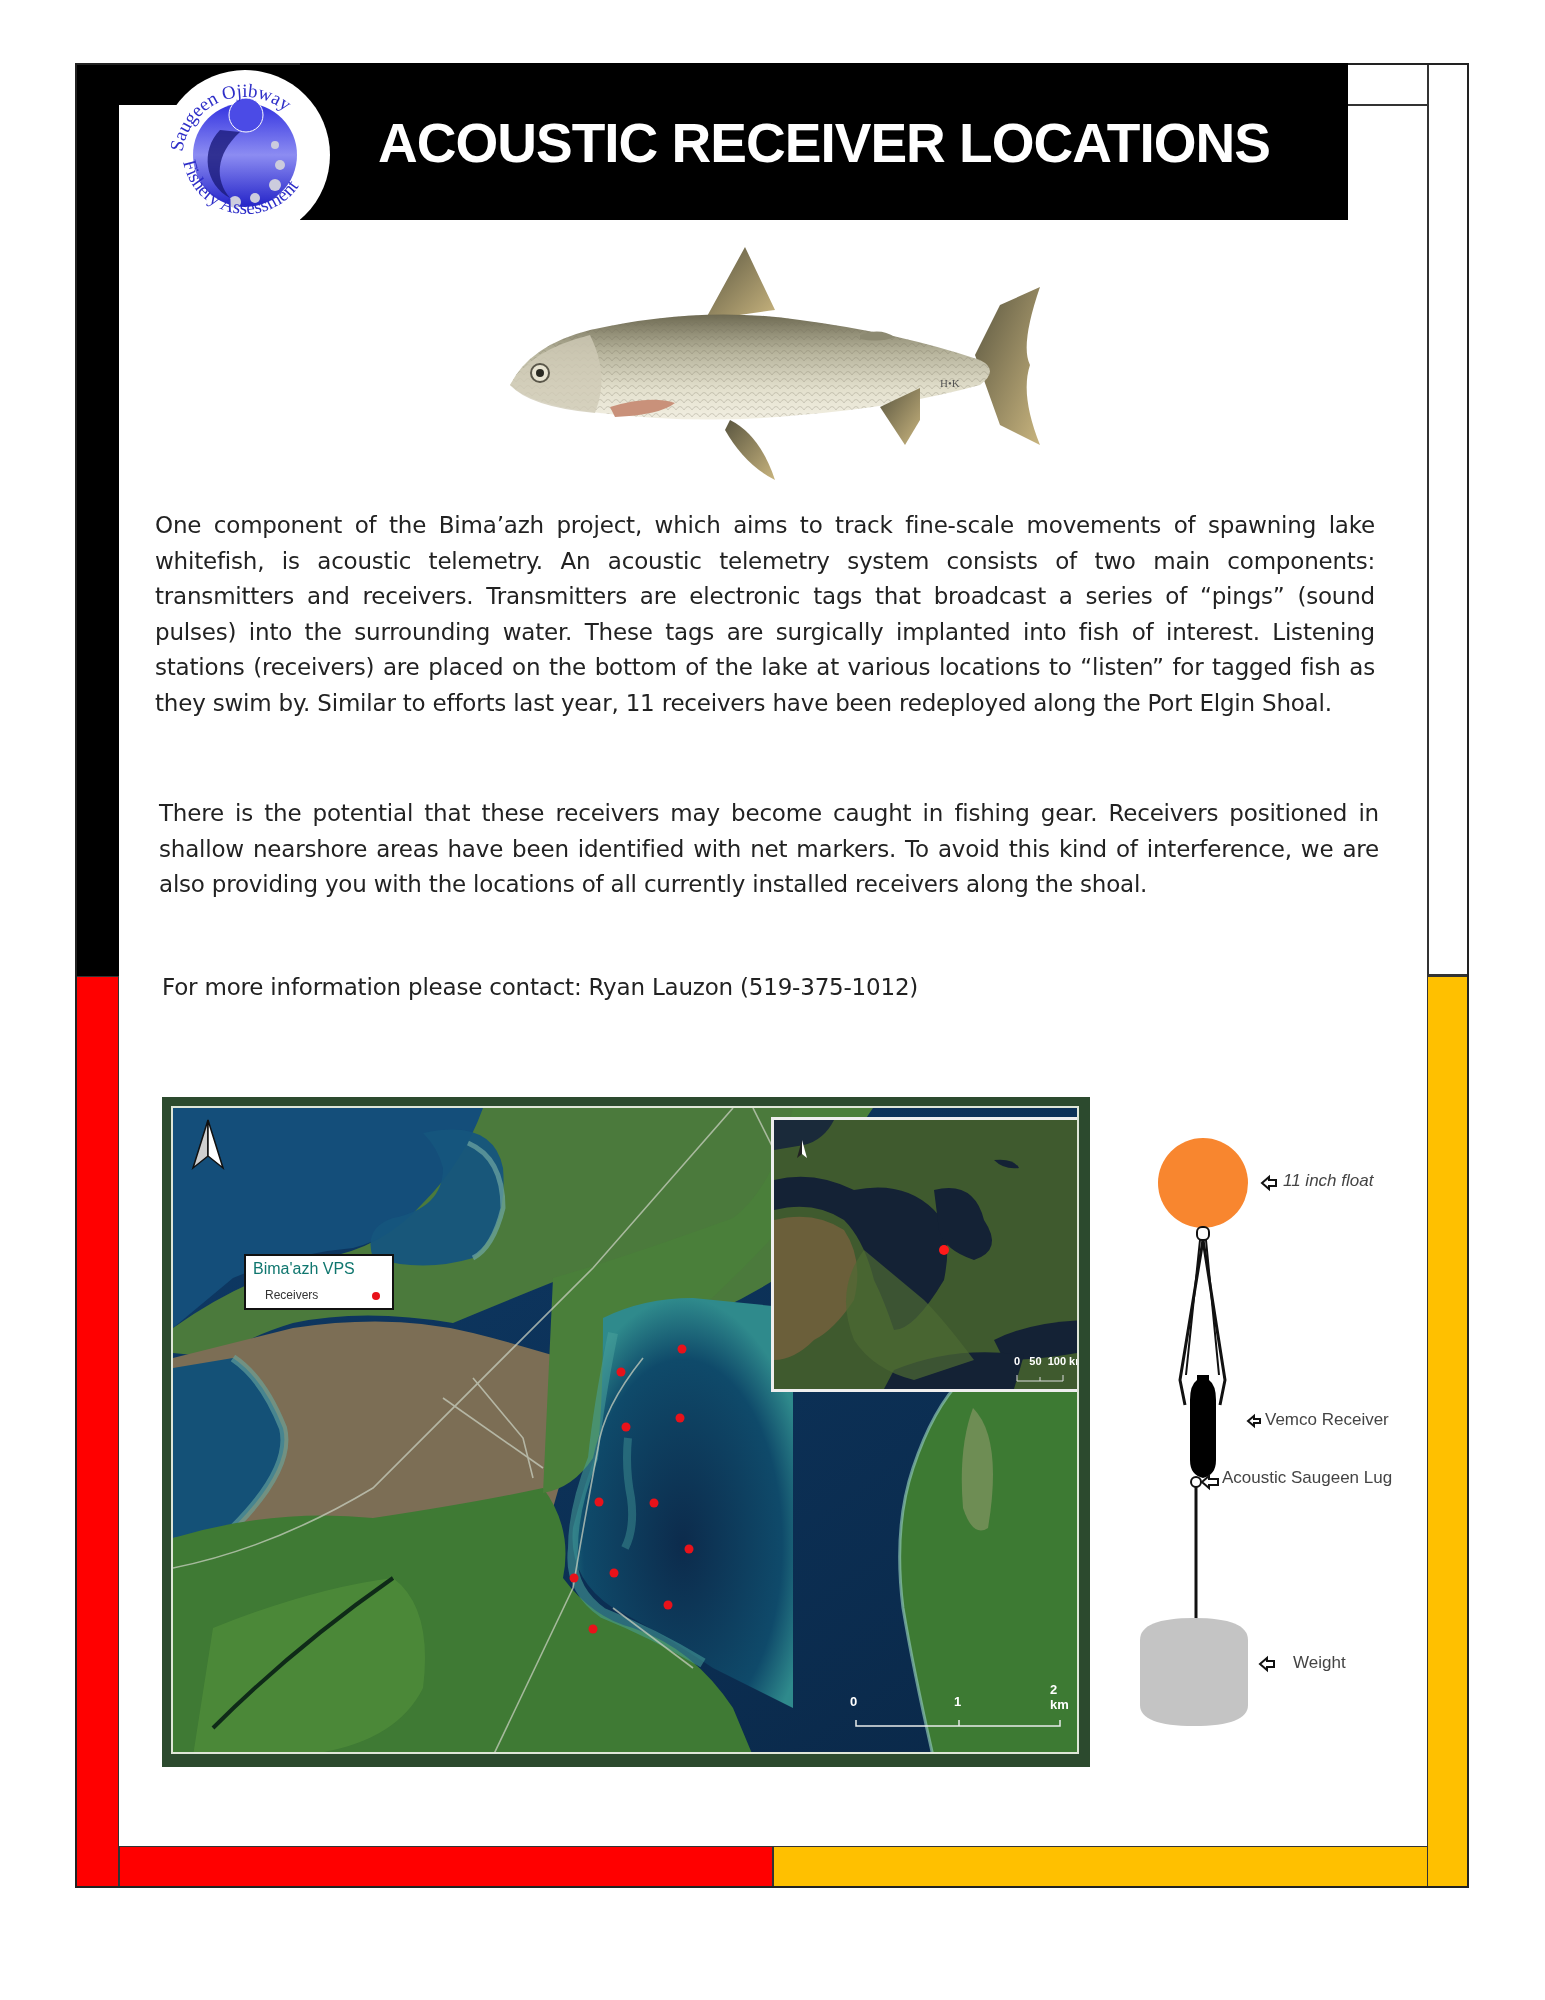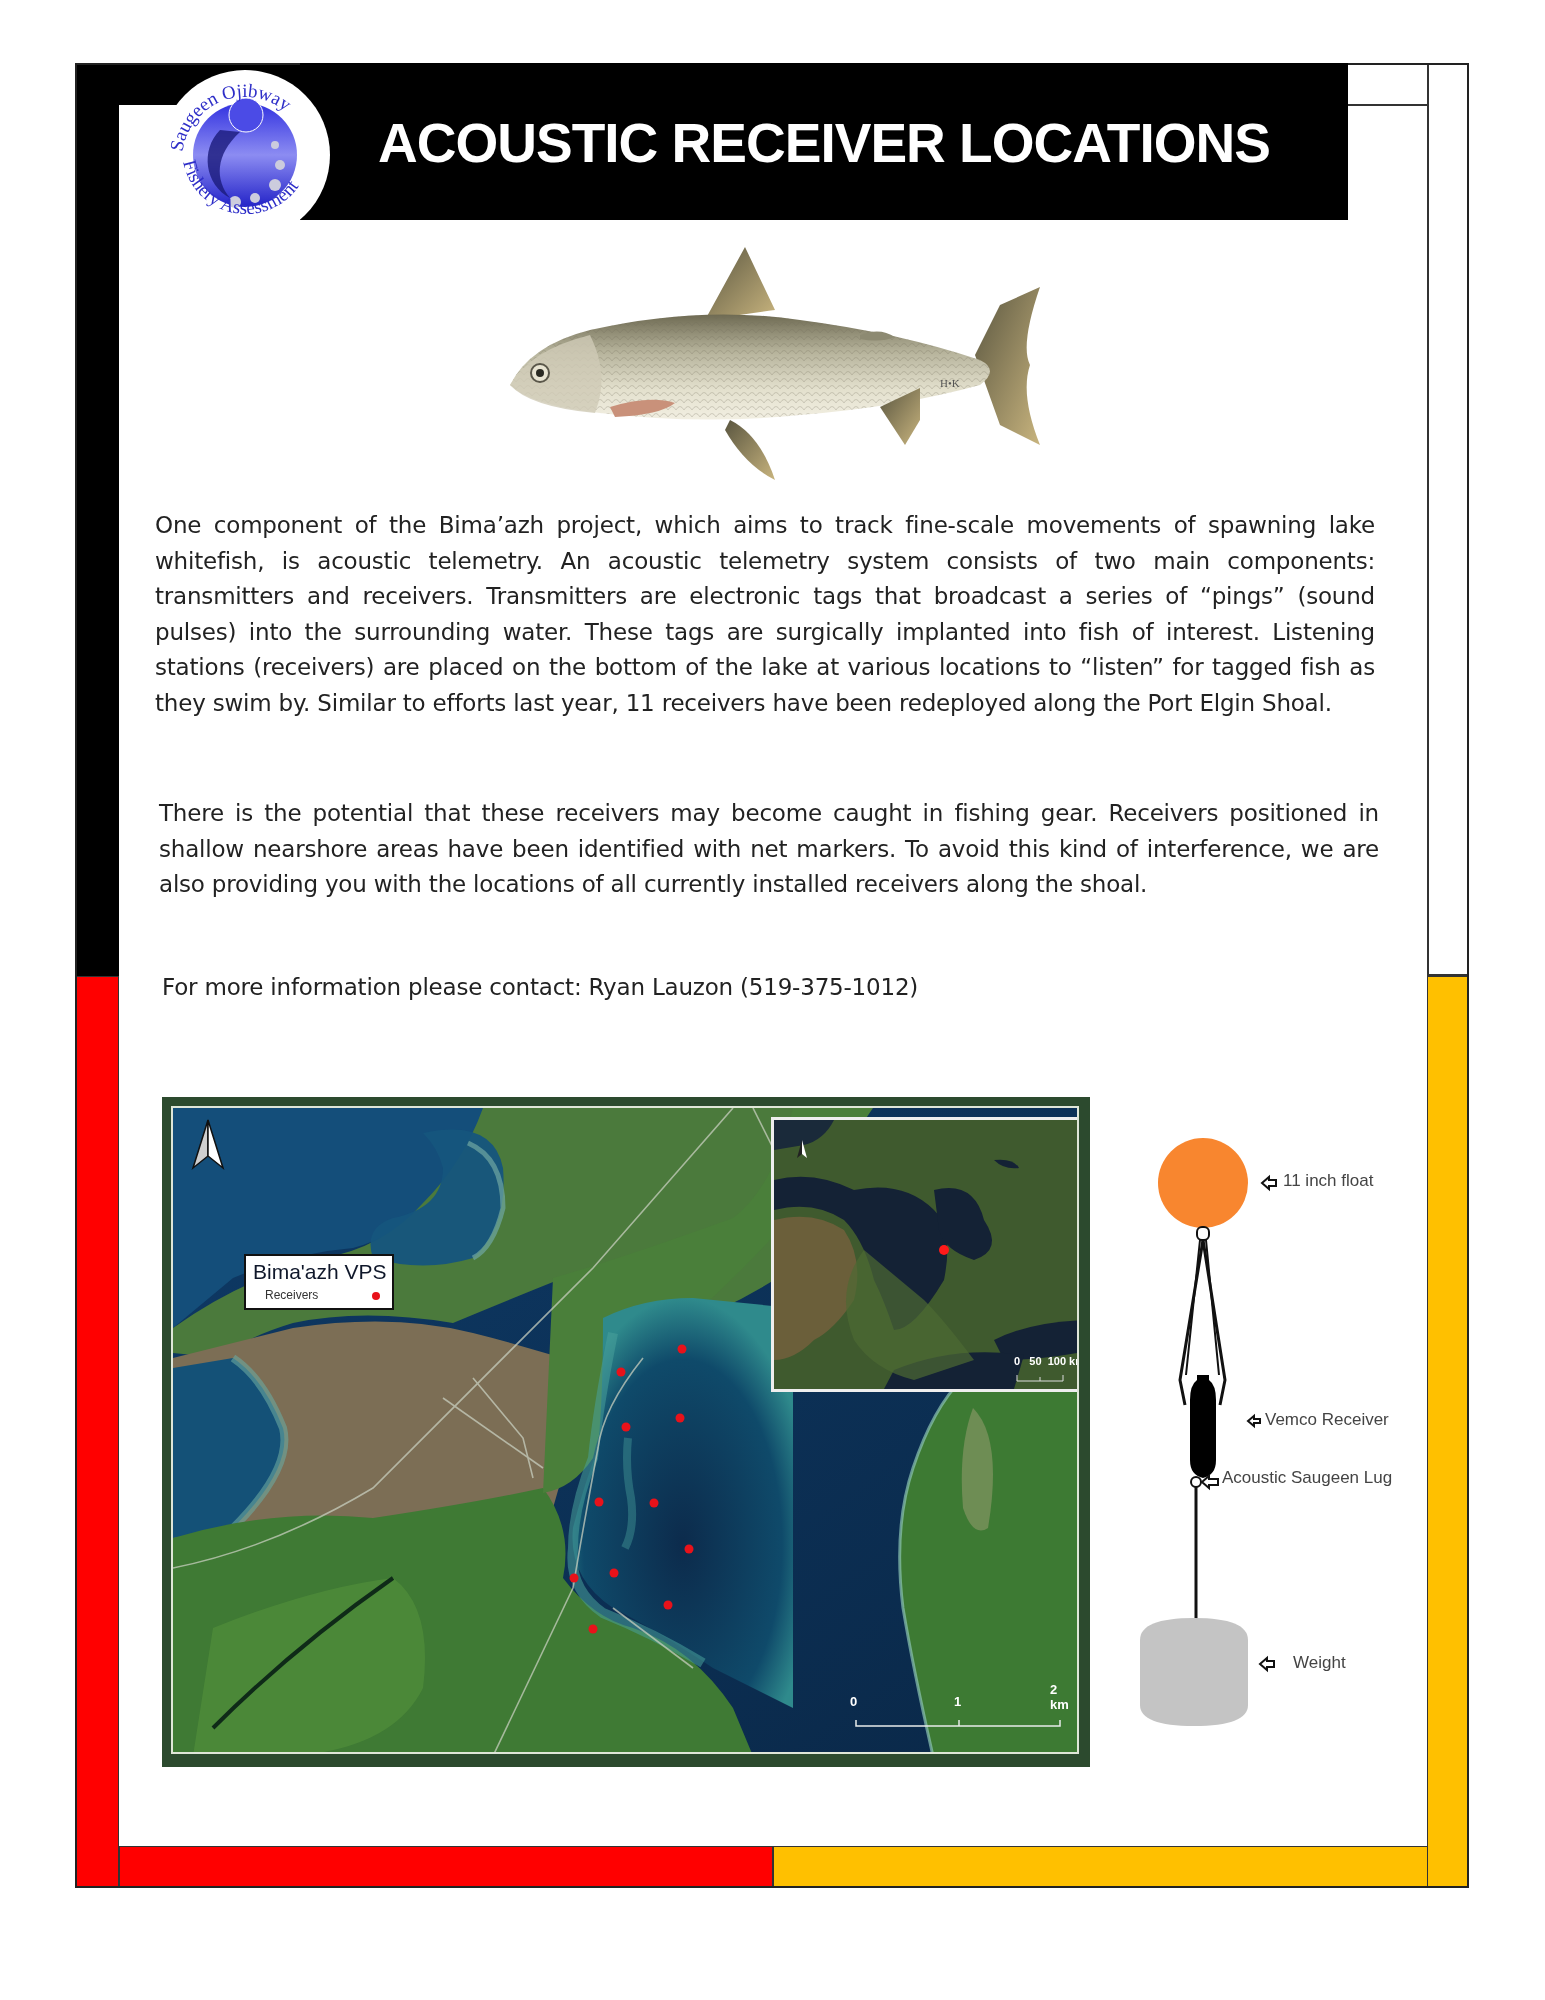--- a/index.html
+++ b/index.html
@@ -38,21 +38,21 @@
   .body-text { position: absolute; left: 155px; width: 1220px; font-family: "DejaVu Sans", sans-serif; font-size: 23px; line-height: 35.5px; color: #222; text-align: justify; text-align-last: left; letter-spacing: -0.2px; }
   .p1 { top: 508px; }
   .p2 { top: 792px; }
   .contact { position: absolute; left: 162px; top: 970px; font-family: "DejaVu Sans", sans-serif; font-size: 23px; line-height: 35px; color: #222; letter-spacing: -0.2px; }
 
   
   .map { position: absolute; left: 162px; top: 1097px; width: 928px; height: 670px; background: #2c4a2e; }
   .map-inner { position: absolute; left: 9px; top: 9px; width: 908px; height: 648px; border: 2px solid #dfe6d8; box-sizing: border-box; overflow: hidden; }
   .map-inner svg { display: block; }
   .legend { position: absolute; left: 71px; top: 146px; width: 150px; height: 56px; background: #fff; border: 2px solid #111; box-sizing: border-box; font-family: "Liberation Sans", sans-serif; }
-  .legend-title { position: absolute; left: 7px; top: 4px; font-size: 21px; color: #0f172a; }
+  .legend-title { position: absolute; left: 7px; top: 4px; font-size: 16px; color: #0f766e; }
   .legend-item { position: absolute; left: 7px; top: 32px; font-size: 12px; color: #333; margin-left: 12px; }
   .legend-dot { position: absolute; right: 12px; top: 36px; width: 8px; height: 8px; border-radius: 50%; background: #e8121a; }
 
   .inset { position: absolute; left: 598px; top: 9px; width: 325px; height: 275px; border: 3px solid #eee; box-sizing: border-box; overflow: hidden; }
   .inset-scale { position: absolute; right: 8px; bottom: 22px; color: #fff; font-family: "Liberation Sans", sans-serif; font-size: 11px; font-weight: 700; }
   .scale-label { position: absolute; color: #fff; font-family: "Liberation Sans", sans-serif; font-size: 13px; font-weight: 700; }
 
   
   .diagram { position: absolute; left: 1120px; top: 1120px; width: 300px; height: 620px; }
   .diag-label { position: absolute; font-family: "Liberation Sans", sans-serif; font-size: 17px; color: #444; white-space: nowrap; }
@@ -270,17 +270,17 @@
 
     <path d="M 20 520 Q 20 498 74 498 Q 128 498 128 520 L 128 585 Q 128 606 74 606 Q 20 606 20 585 Z" fill="#c4c4c4"></path>
 
     <g fill="#fff" stroke="#111" stroke-width="2">
       <path d="M 142 63 L 149 57 L 149 60 L 156 60 L 156 66 L 149 66 L 149 69 Z"></path>
       <path d="M 128 301 L 134 296 L 134 299 L 140 299 L 140 303 L 134 303 L 134 306 Z"></path>
       <path d="M 82 362 L 89 356 L 89 359 L 98 359 L 98 365 L 89 365 L 89 368 Z"></path>
       <path d="M 140 544 L 147 538 L 147 541 L 154 541 L 154 547 L 147 547 L 147 550 Z"></path>
     </g>
   </svg>
-  <span class="diag-label" style="left:163px; top:51px;">11 inch float</span>
+  <span class="diag-label" style="left:163px; top:51px;font-style:italic;">11 inch float</span>
   <span class="diag-label" style="left:145px; top:290px;">Vemco Receiver</span>
   <span class="diag-label" style="left:102px; top:348px;">Acoustic Saugeen Lug</span>
   <span class="diag-label" style="left:173px; top:533px;">Weight</span>
 </div>
 
 </body></html>

